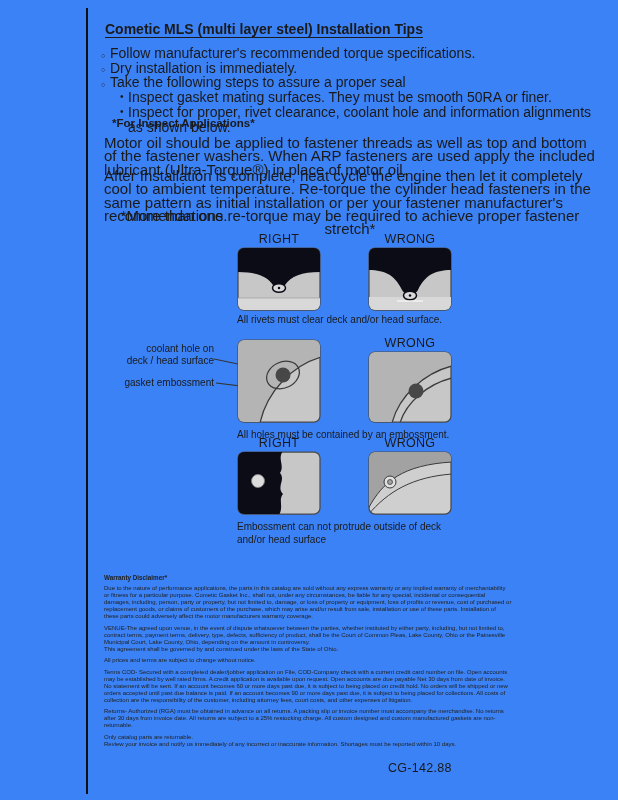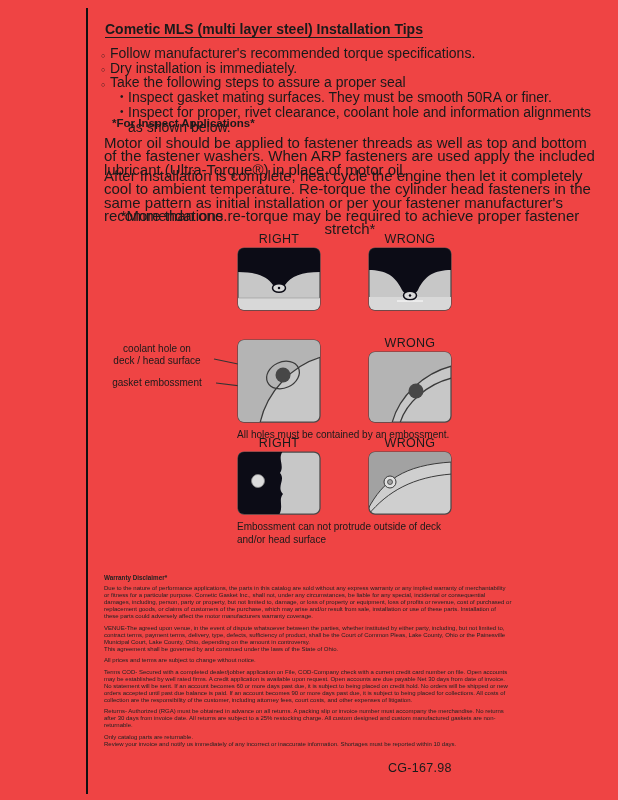--- a/index.html
+++ b/index.html
@@ -1,19 +1,19 @@
 <!DOCTYPE html>
 <html><head>
 <meta charset="utf-8">
 <style>
   * { margin:0; padding:0; box-sizing:border-box; }
   html,body { background:#ffffff; }
   .page {
     position:relative; width:618px; height:800px; margin:0 auto;
-    background:#ef4444; color:#1a1a1a;
+    background:#3b82f6; color:#1a1a1a;
     font-family:"Liberation Sans", sans-serif; overflow:hidden;
   }
   .left-rule { position:absolute; left:86px; top:8px; width:2px; height:786px; background:#111; }
 
   .title {
     position:absolute; left:105px; top:21px;
     font-size:14px; font-weight:bold; text-decoration:underline; text-underline-offset:3px;
   }
 
   .tips { position:absolute; left:101px; top:46px; width:505px; font-size:14px; line-height:14.7px; list-style:none; }
@@ -41,21 +41,21 @@
   .p21 { left:237px; top:339px; width:84px; height:84px; }
   .p22 { left:368px; top:351px; width:84px; height:72px; }
   .p31 { left:237px; top:451px; width:84px; height:64px; }
   .p32 { left:368px; top:451px; width:84px; height:64px; }
 
   .caption { position:absolute; left:237px; font-size:10px; line-height:12.5px; }
   .c1 { top:314px; }
   .c2 { top:429px; }
   .c3 { top:521px; width:232px; }
 
-  .side-label { position:absolute; left:100px; width:114px; text-align:center; font-size:10px; line-height:11.5px; white-space:pre-line; }
+  .side-label { position:absolute; left:100px; width:114px; text-align:right; font-size:10px; line-height:11.5px; white-space:pre-line; }
   .sl1 { top:343px; }
   .sl2 { top:377px; }
   .leaders { position:absolute; left:212px; top:352px; width:78px; height:46px; }
 
   .legal { position:absolute; left:104px; top:574px; width:408px; font-size:6px; line-height:7px; color:#222; }
   .legal h3 { font-size:6.3px; font-weight:bold; margin-bottom:4px; }
   .legal p { margin-bottom:4.5px; white-space:pre-line; }
 
   .footer-code { position:absolute; left:388px; top:761px; font-size:12.5px; letter-spacing:0.3px; }
 </style>
@@ -108,20 +108,21 @@
     <rect x="2" y="2" width="164" height="124" rx="12" fill="#c7c7c7" stroke="#4a4a4a" stroke-width="2.5"></rect>
     <g clip-path="url(#clipB)">
       <path d="M0,0 H168 V46 C134,46 114,56 100,86 C94,98 74,98 68,86 C54,56 34,46 0,46 Z" fill="#0c0c16"></path>
       <rect x="0" y="100" width="168" height="28" fill="#d8d8d8"></rect>
       <ellipse cx="84" cy="97" rx="13" ry="8.5" fill="#d8d8d8" stroke="#0c0c16" stroke-width="3"></ellipse>
       <circle cx="84" cy="97" r="2.5" fill="#0c0c16"></circle>
       <line x1="58" y1="108" x2="110" y2="108" stroke="#ffffff" stroke-width="2"></line>
     </g>
   </svg>
 
+  <div class="caption c1">All rivets must clear deck and/or head surface.</div>
 
   <div class="dg-label l-r2-wrong">WRONG</div>
   <div class="side-label sl1">coolant hole on
 deck / head surface</div>
   <div class="side-label sl2">gasket embossment</div>
 
   <svg class="leaders" viewBox="0 0 78 46">
     <line x1="2" y1="7" x2="74" y2="22" stroke="#333" stroke-width="1.2"></line>
     <line x1="4" y1="31" x2="62" y2="38" stroke="#333" stroke-width="1.2"></line>
   </svg>
@@ -195,14 +196,14 @@
     <p>Due to the nature of performance applications, the parts in this catalog are sold without any express warranty or any implied warranty of merchantability or fitness for a particular purpose.  Cometic Gasket Inc., shall not, under any circumstances, be liable for any special, incidental or consequential damages, including, person, party or property, but not limited to, damage, or loss of property or equipment, loss of profits or revenue, cost of purchased or replacement goods, or claims of customers of the purchase, which may arise and/or result from sale, installation or use of these parts.  Installation of these parts could adversely affect the motor manufacturers warranty coverage.</p>
     <p>VENUE-The agreed upon venue, in the event of dispute whatsoever between the parties, whether instituted by either party, including, but not limited to, contract terms, payment terms, delivery, type, defects, sufficiency of product, shall be the Court of Common Pleas, Lake County, Ohio or the Painesville Municipal Court, Lake County, Ohio, depending on the amount in controversy.
 This agreement shall be governed by and construed under the laws of the State of Ohio.</p>
     <p>All prices and terms are subject to change without notice.</p>
     <p>Terms COD- Secured with a completed dealer/jobber application on File, COD-Company check with a current credit card number on file.  Open accounts may be established by well rated firms.  A credit application is available upon request.  Open accounts are due payable Net 30 days from date of invoice.  No statement will be sent.  If an account becomes 60 or more days past due, it is subject to being placed on credit hold.  No orders will be shipped or new orders accepted until past due balance is paid.  If an account becomes 90 or more days past due, it is subject to being placed for collections.  All costs of collection are the responsibility of the customer, including attorney fees, court costs, and other expenses of litigation.</p>
     <p>Returns- Authorized (RGA) must be obtained in advance on all returns.  A packing slip or invoice number must accompany the merchandise.  No returns after 30 days from invoice date.  All returns are subject to a 25% restocking charge.  All custom designed and custom manufactured gaskets are non-returnable.</p>
     <p>Only catalog parts are returnable.
 Review your invoice and notify us immediately of any incorrect or inaccurate information.  Shortages must be reported within 10 days.</p>
   </div>
 
-  <div class="footer-code">CG-167.98</div>
+  <div class="footer-code">CG-142.88</div>
 </div>
 
 </body></html>

